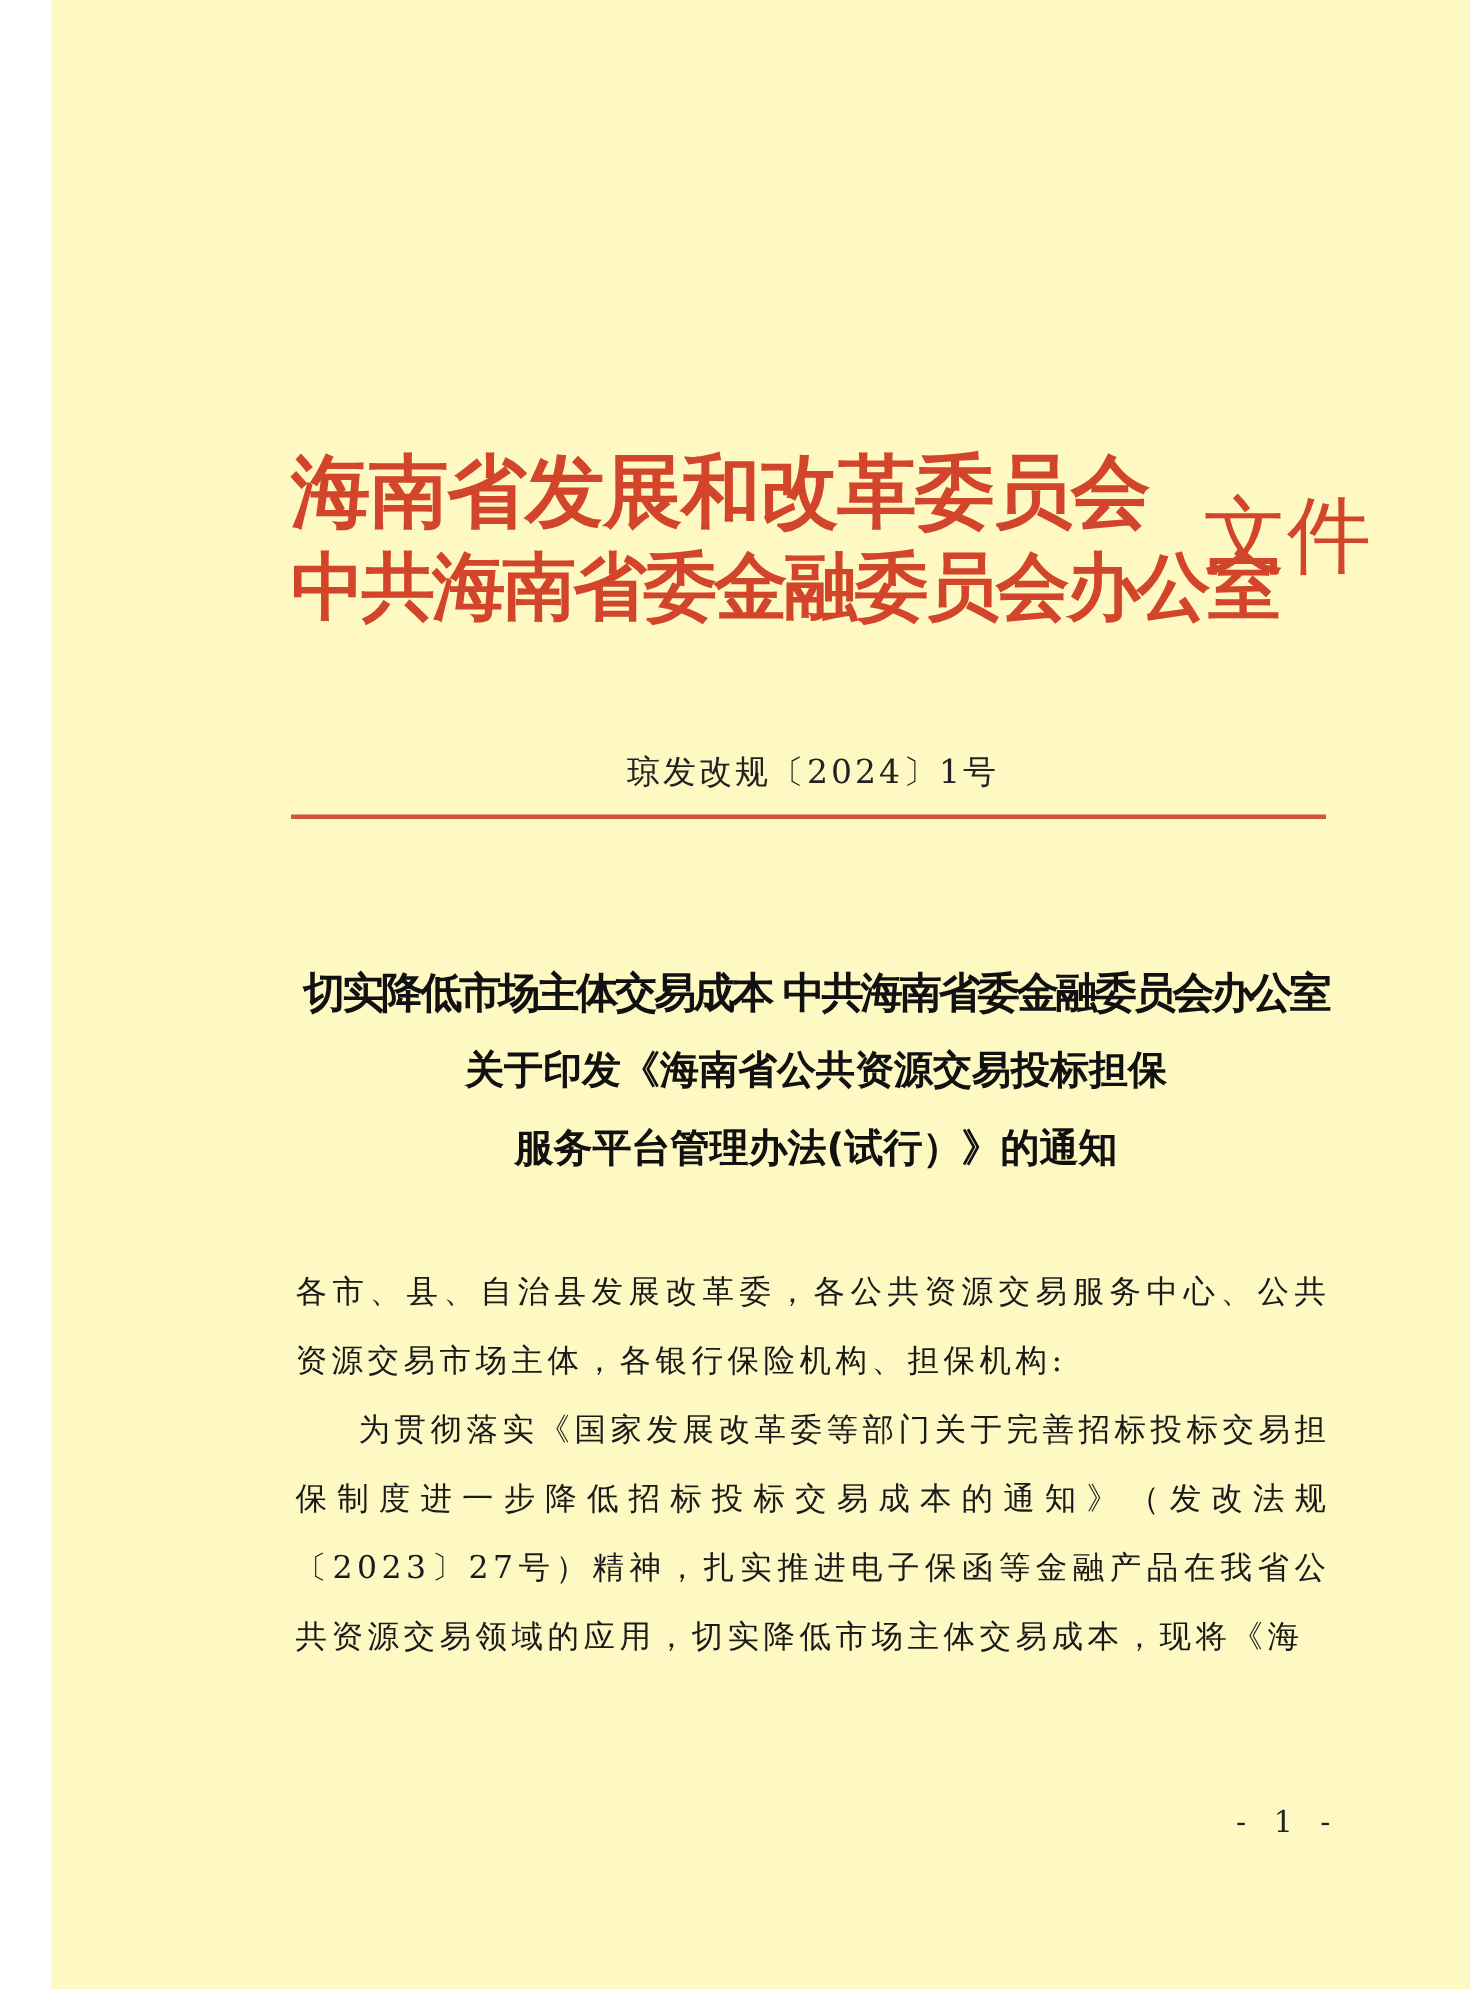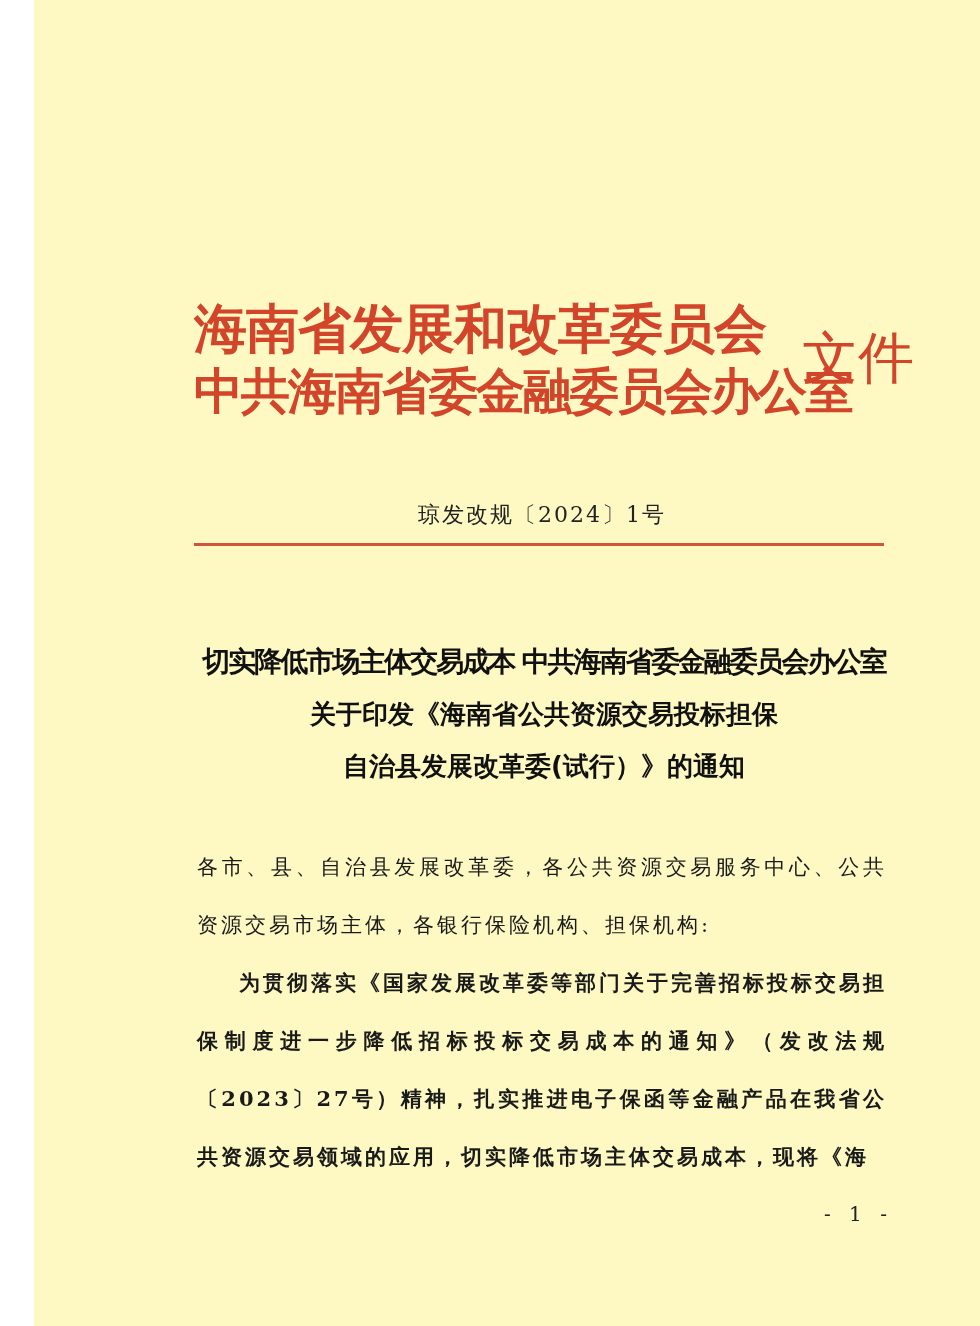--- a/index.html
+++ b/index.html
@@ -98,31 +98,30 @@
     .title-line.first {
       font-size: 28px;
       letter-spacing: -2px;
     }
     .body-text {
       position: absolute;
       left: 163px;
       top: 838px;
       width: 690px;
       font-size: 21px;
-      line-height: 58px;
+      line-height: 46px;
       color: #1a1a1a;
       letter-spacing: 3px;
     }
     .para {
       margin: 0;
       text-align: justify;
     }
     .indent {
       text-indent: 42px;
-      font-weight: bold;
     }
     .page-number {
       position: absolute;
       left: 790px;
       top: 1202px;
       font-size: 20px;
       color: #222;
       letter-spacing: 6px;
     }
   </style>
@@ -139,21 +138,21 @@
     <div class="wenjian">文件</div>
   </div>
 
   <div class="doc-number">琼发改规〔2024〕1号</div>
 
   <div class="red-rule"></div>
 
   <div class="title-block">
     <div class="title-line first">切实降低市场主体交易成本 中共海南省委金融委员会办公室</div>
     <div class="title-line">关于印发《海南省公共资源交易投标担保</div>
-    <div class="title-line">自治县发展改革委(试行）》的通知</div>
+    <div class="title-line">服务平台管理办法(试行）》的通知</div>
   </div>
 
   <div class="body-text">
     <p class="para">各市、县、自治县发展改革委，各公共资源交易服务中心、公共资源交易市场主体，各银行保险机构、担保机构:</p>
     <p class="para indent">为贯彻落实《国家发展改革委等部门关于完善招标投标交易担保制度进一步降低招标投标交易成本的通知》（发改法规〔2023〕27号）精神，扎实推进电子保函等金融产品在我省公共资源交易领域的应用，切实降低市场主体交易成本，现将《海</p>
   </div>
 
   <div class="page-number">- 1 -</div>
 
 </div>

